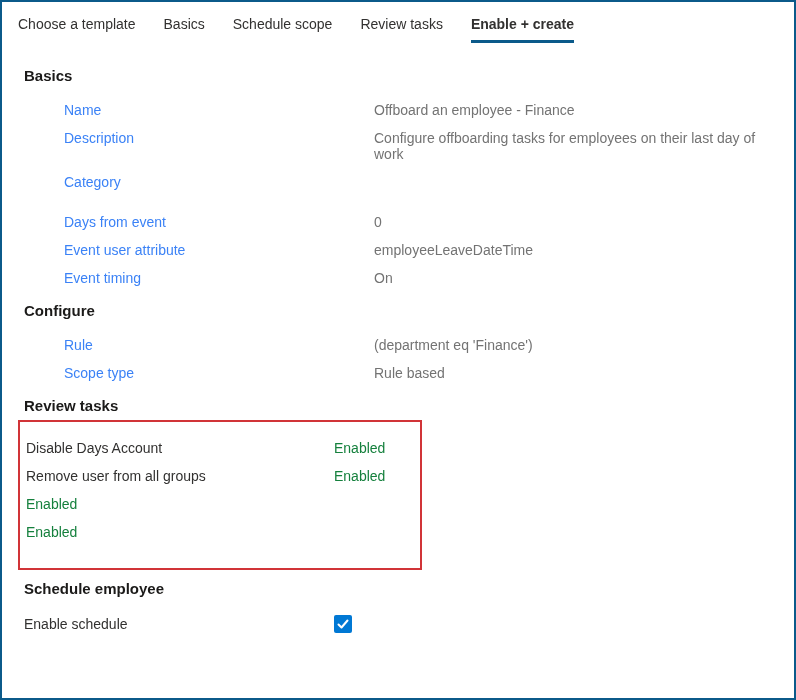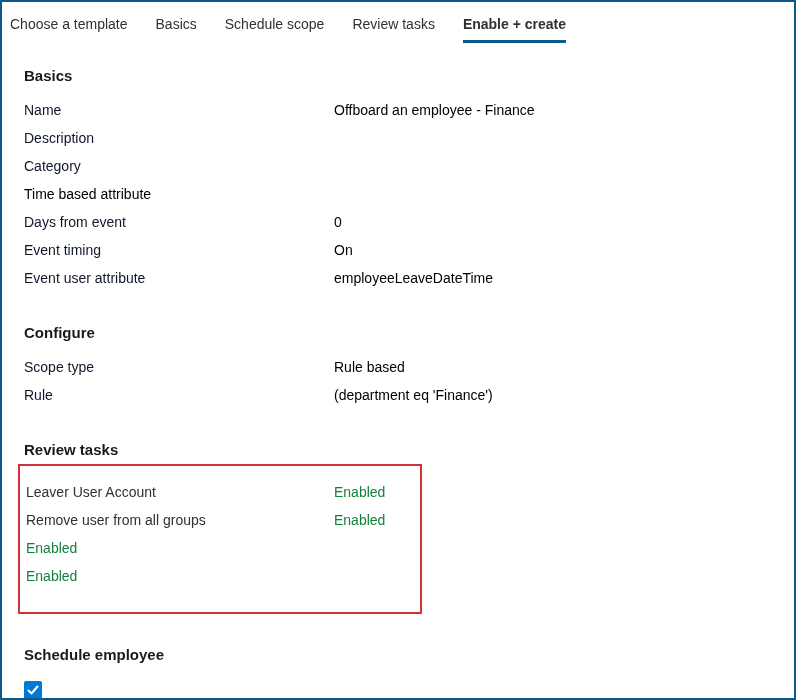--- a/index.html
+++ b/index.html
@@ -9,59 +9,60 @@
       height: 700px;
       border: 2px solid #0b5a8a;
       background: #fff;
       color: #323130;
       overflow: hidden;
       font-size: 14px;
     }
     .tabs {
       display: flex;
       gap: 28px;
-      padding: 10px 18px 0 8px;
+      padding: 10px 18px 0 16px;
     }
     .tab {
       padding: 4px 0 8px 0;
       cursor: pointer;
       color: #323130;
       border-bottom: 3px solid transparent;
       font-size: 14px;
     }
     .tab.active {
       font-weight: 600;
       border-bottom: 3px solid #0b5a8a;
     }
     .content {
       padding: 10px 22px 20px 22px;
     }
     .section-title {
       font-weight: 700;
       font-size: 15px;
-      margin-top: 32px;
+      margin-top: 10px;
       margin-bottom: 12px;
       color: #1b1a19;
     }
     .section-title:first-child {
       margin-top: 14px;
     }
     .row {
       display: flex;
       padding: 6px 0;
       font-size: 14px;
     }
     .row .label {
       width: 310px;
       flex-shrink: 0;
-      color: #0f172a;
+      color: #3b82f6;
+      margin-left: 40px;
     }
     .row .value {
       flex: 1;
-      color: #000000;
+      color: #737373;
     }
     .tasks-outline {
       border: 2px solid #d13438;
       margin-left: -6px;
       margin-right: 350px;
       padding: 12px 6px 22px 6px;
       margin-top: -6px;
     }
     .task-row {
       display: flex;
@@ -116,70 +117,71 @@
 
 <div class="content">
 
   <div class="section-title">Basics</div>
   <div class="row">
     <div class="label">Name</div>
     <div class="value">Offboard an employee - Finance</div>
   </div>
   <div class="row">
     <div class="label">Description</div>
+    <div class="value">Configure offboarding tasks for employees on their last day of work</div>
   </div>
   <div class="row">
     <div class="label">Category</div>
   </div>
   <div class="row">
-    <div class="value">Time based attribute</div>
   </div>
   <div class="row">
     <div class="label">Days from event</div>
     <div class="value">0</div>
   </div>
   <div class="row">
+    <div class="label">Event user attribute</div>
+    <div class="value">employeeLeaveDateTime</div>
+  </div>
+  <div class="row">
     <div class="label">Event timing</div>
     <div class="value">On</div>
-  </div>
-  <div class="row">
-    <div class="label">Event user attribute</div>
-    <div class="value">employeeLeaveDateTime</div>
   </div>
 
   <div class="section-title">Configure</div>
   <div class="row">
+    <div class="label">Rule</div>
+    <div class="value"> (department eq 'Finance')</div>
+  </div>
+  <div class="row">
     <div class="label">Scope type</div>
     <div class="value">Rule based</div>
-  </div>
-  <div class="row">
-    <div class="label">Rule</div>
-    <div class="value"> (department eq 'Finance')</div>
   </div>
 
   <div class="section-title">Review tasks</div>
   <div class="tasks-outline">
     <div class="task-row">
-      <div class="label">Leaver User Account</div>
+      <div class="label">Disable Days Account</div>
       <div class="value">Enabled</div>
     </div>
     <div class="task-row">
       <div class="label">Remove user from all groups</div>
       <div class="value">Enabled</div>
     </div>
     <div class="task-row">
       <div class="value">Enabled</div>
     </div>
     <div class="task-row">
       <div class="value">Enabled</div>
     </div>
   </div>
 
   <div class="section-title">Schedule employee</div>
   <div class="checkbox-wrap">
+    <div class="label">Enable schedule</div>
     <div class="checkbox-box">
       <svg width="12" height="12" viewBox="0 0 12 12">
         <path d="M1.5 6.5 L4.5 9.5 L10.5 2.5" stroke="#fff" stroke-width="2" fill="none" stroke-linecap="round" stroke-linejoin="round"></path>
       </svg>
     </div>
   </div>
 
 </div>
 
 </body></html>

